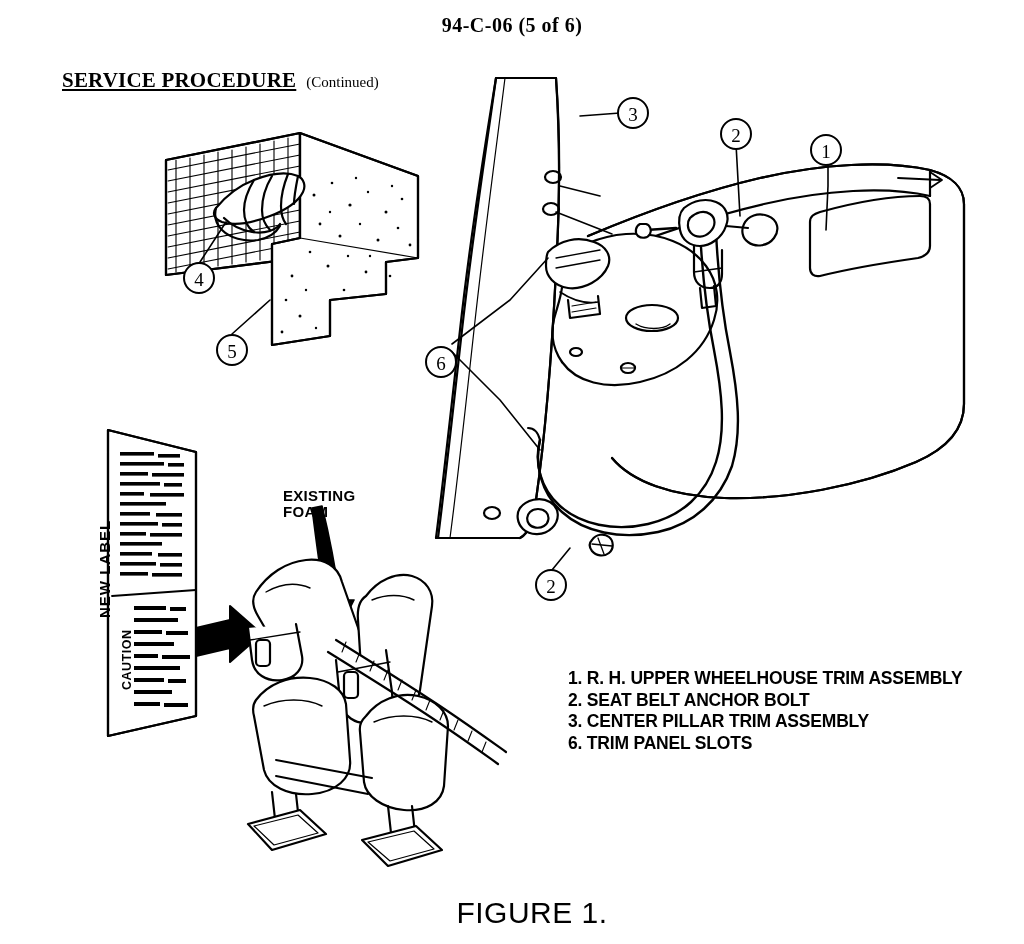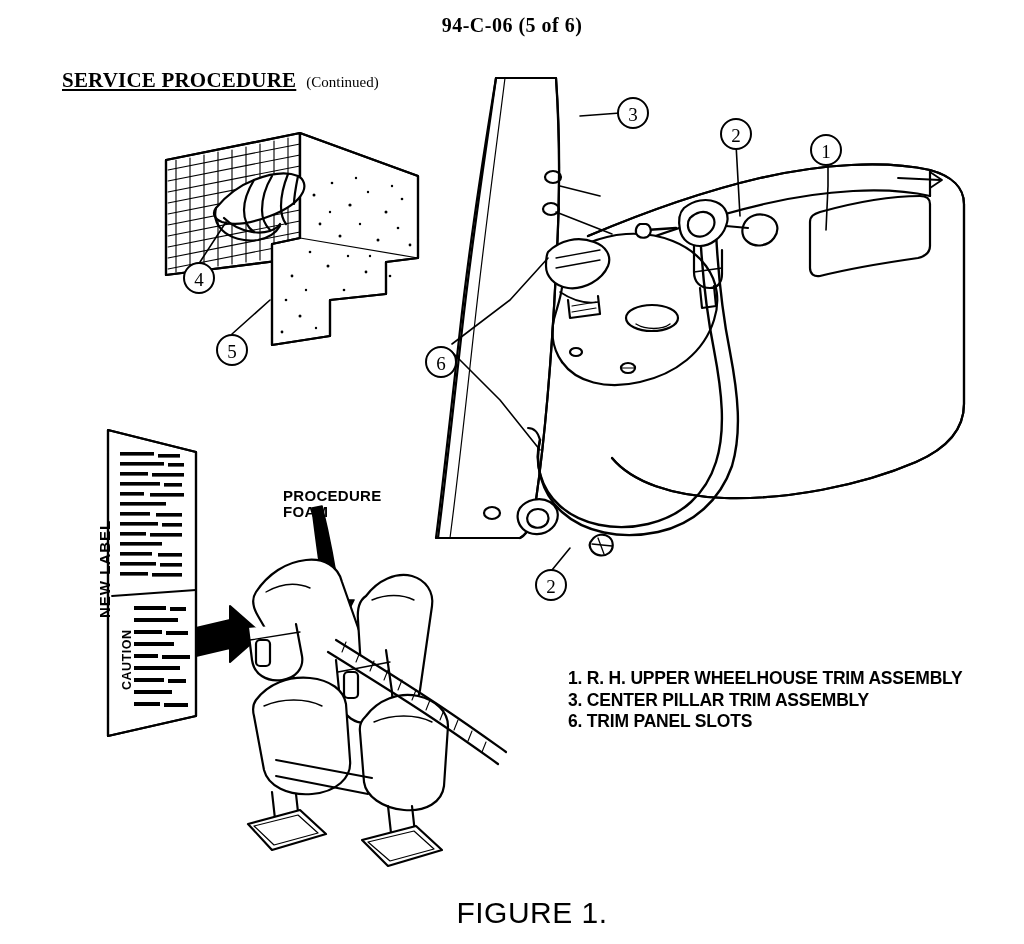--- a/index.html
+++ b/index.html
@@ -383,28 +383,29 @@
         <text class="cn" x="633" y="114">3</text>
         <text class="cn" x="199" y="279">4</text>
         <text class="cn" x="232" y="351">5</text>
         <text class="cn" x="441" y="363">6</text>
         <text class="cn" x="551" y="586">2</text>
       </g>
     </g>
   </svg>
 
   <div class="calloutbox" id="label-existing">
-    <div>PROCEDURE</div>
+    <div>EXISTING</div>
     <div>FOAM</div>
   </div>
 
   <div class="vlabel" id="label-new">NEW LABEL</div>
   <div class="vlabel" id="label-caution">CAUTION</div>
 
   <div class="legend">
     <div>1. R. H. UPPER WHEELHOUSE TRIM ASSEMBLY</div>
+    <div>2. SEAT BELT ANCHOR BOLT</div>
     <div>3. CENTER PILLAR TRIM ASSEMBLY</div>
     <div>6. TRIM PANEL SLOTS</div>
   </div>
 
   <div class="figure-caption">FIGURE 1.</div>
 
 </div>
 
 </body></html>

